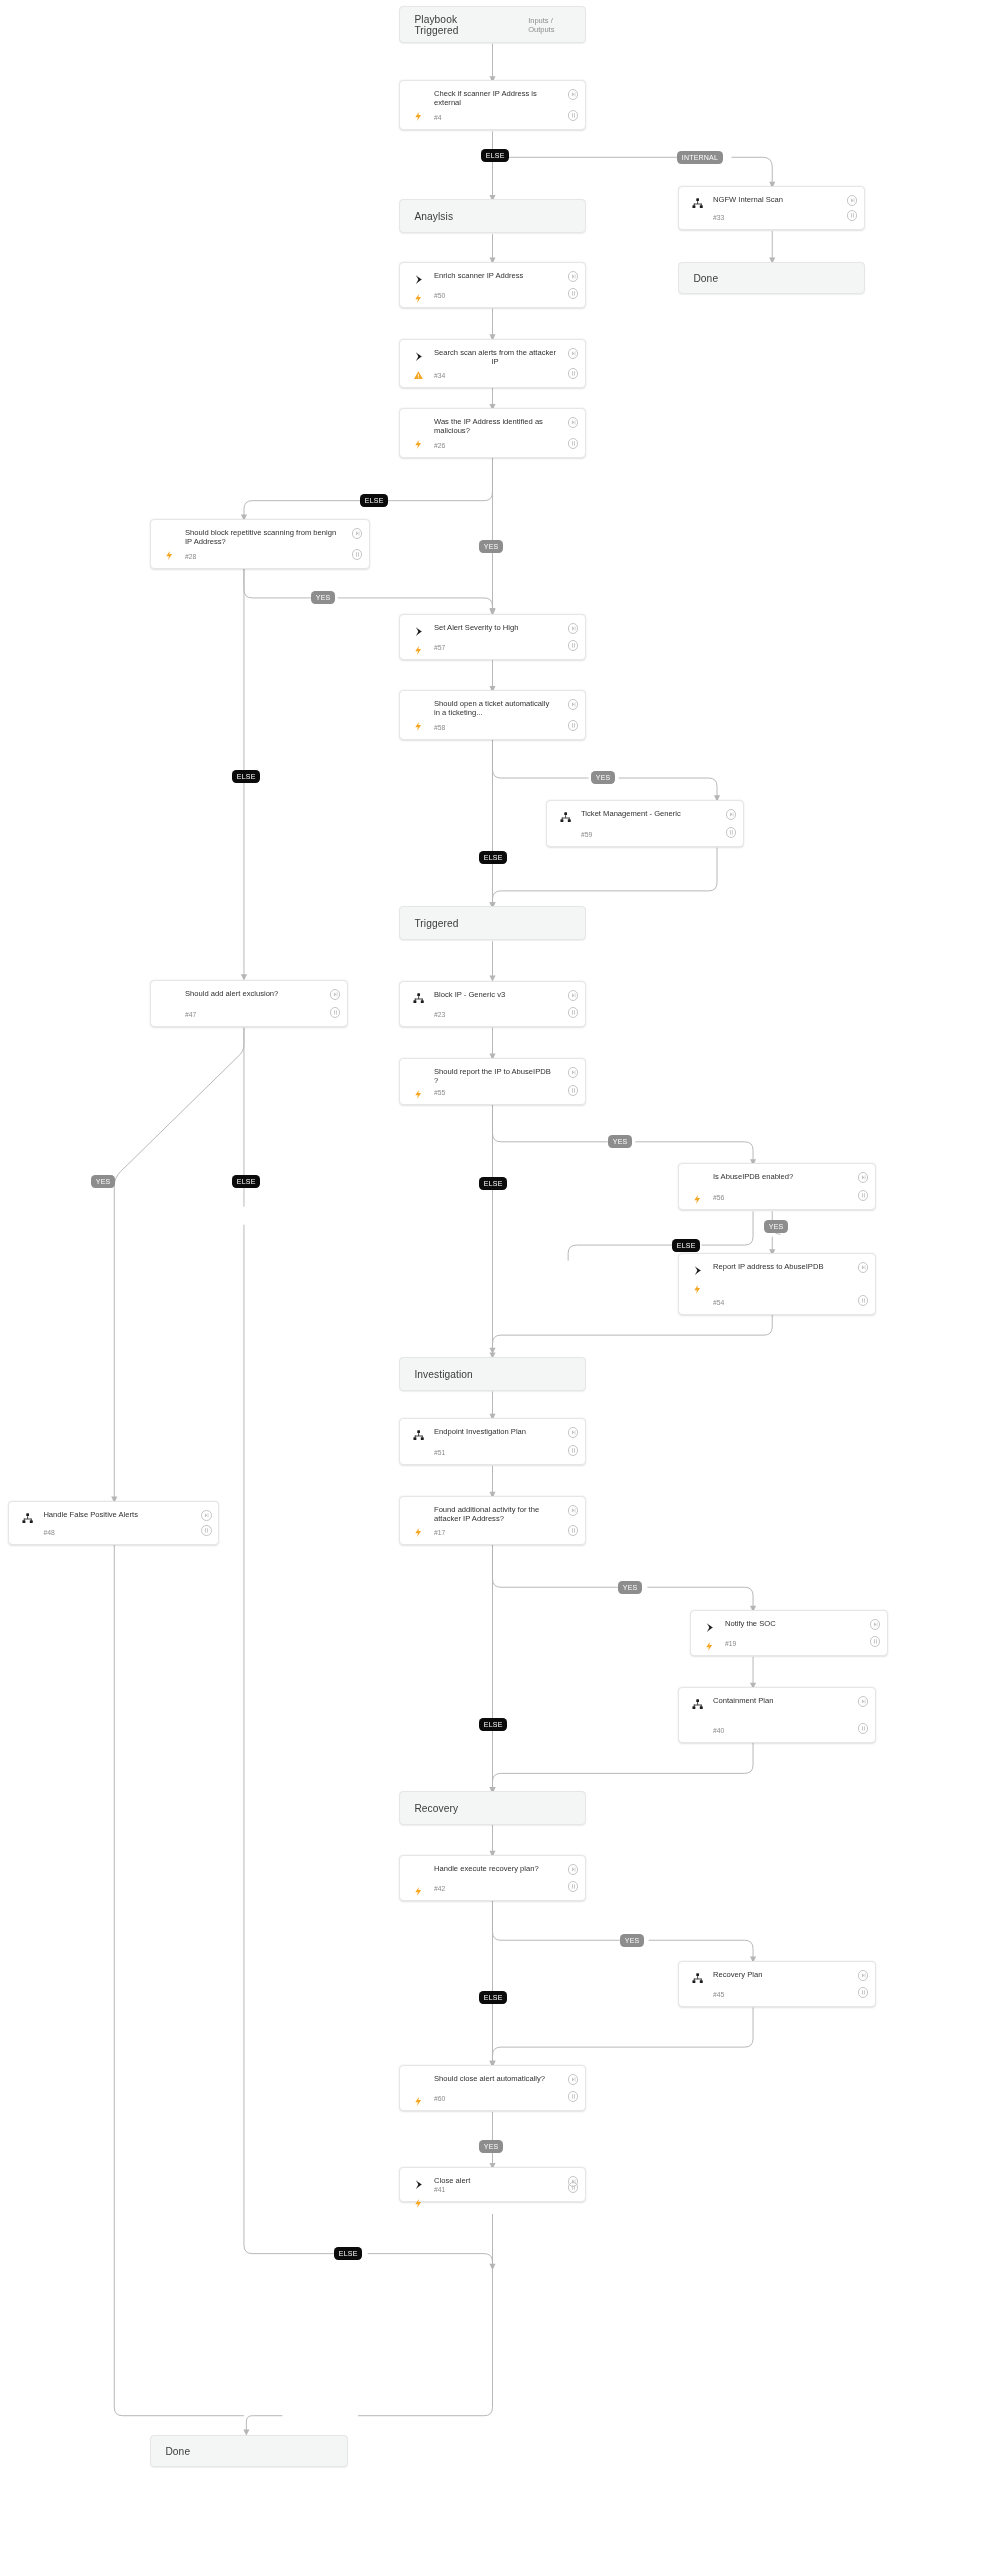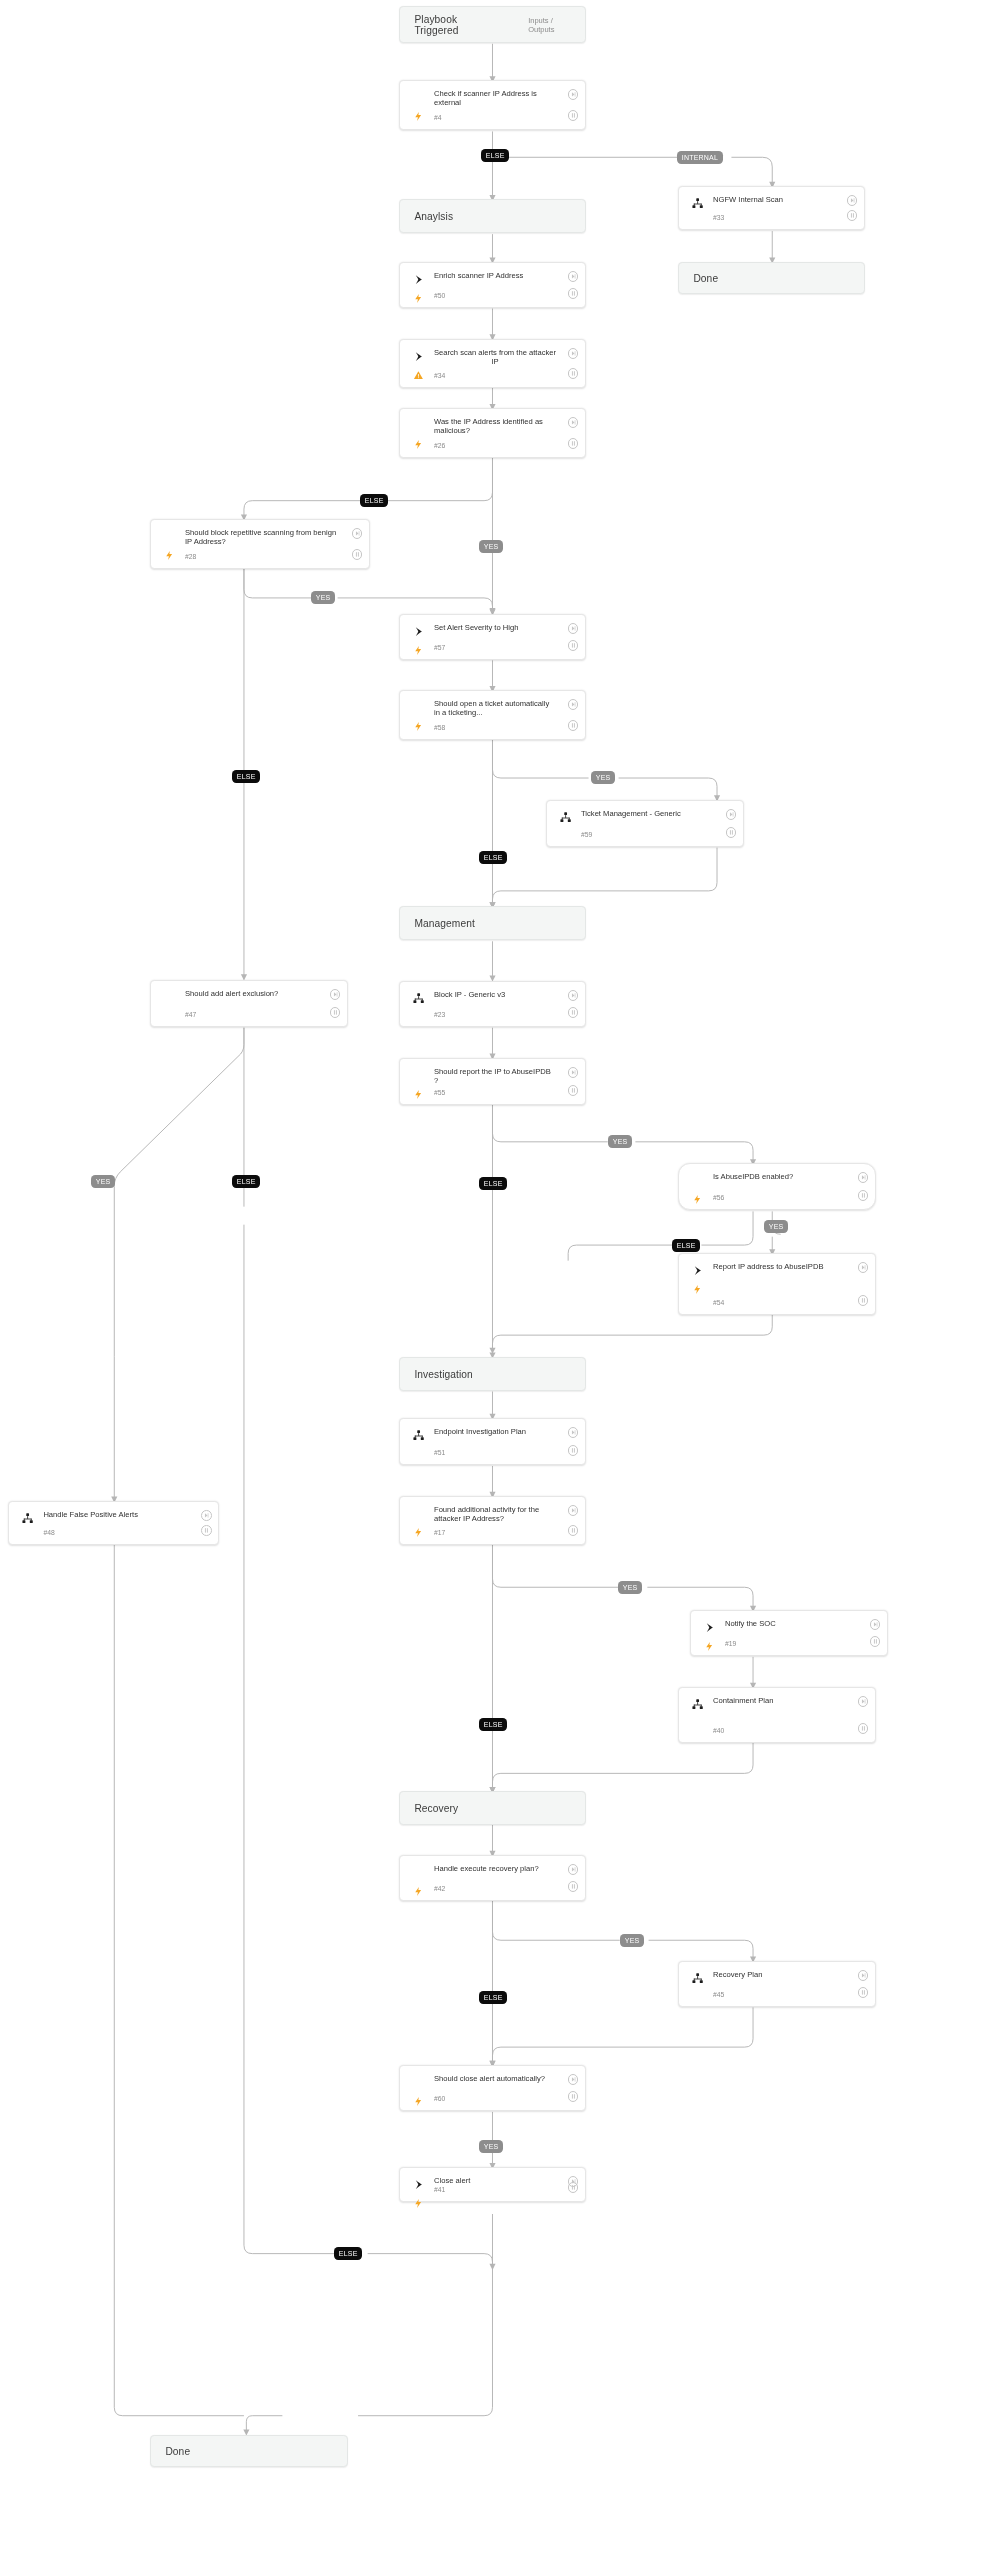--- a/index.html
+++ b/index.html
@@ -427,21 +427,21 @@
     </span>
     <span class="ctrl bot">
       <svg viewBox="0 0 24 24">
           <rect x="8" y="6" width="2.6" height="12" fill="#c6c6c6"></rect>
           <rect x="13.4" y="6" width="2.6" height="12" fill="#c6c6c6"></rect>
         </svg>
     </span>
   </div>
 
   <div class="node bar" style="left:399px;top:906px;width:187px;height:34px;">
-    <span class="bar-title">Management</span>
+    <span class="bar-title">Triggered</span>
   </div>
 
   <div class="node card" style="left:150px;top:980px;width:198px;height:47px;">
     <span class="ic-main"><span class="dia"></span></span>
     <div class="ttl">Should add alert exclusion?</div>
     <div class="num">#47</div>
     <span class="ctrl top">
       <svg viewBox="0 0 24 24">
           <path d="M8 6 L15 12 L8 18 z" fill="#c6c6c6"></path>
           <rect x="15.6" y="6" width="1.8" height="12" fill="#c6c6c6"></rect>
@@ -505,21 +505,21 @@
       <svg viewBox="0 0 24 24">
           <rect x="8" y="6" width="2.6" height="12" fill="#c6c6c6"></rect>
           <rect x="13.4" y="6" width="2.6" height="12" fill="#c6c6c6"></rect>
         </svg>
     </span>
   </div>
 
   <div class="lbl yes" style="left:608px;top:1135px;">YES</div>
   <div class="lbl else" style="left:479px;top:1177px;">ELSE</div>
 
-  <div class="node card" style="left:678px;top:1163px;width:198px;height:47px;border-radius:12px;">
+  <div class="node card" style="left:678px;top:1163px;width:198px;height:47px;">
     <span class="ic-main"><span class="dia"></span></span>
     <span class="ic-badge">
       <svg viewBox="0 0 24 24">
           <path d="M13 2 L5 14 h6 l-2 8 l9 -13 h-6 z" fill="#f5a623"></path>
         </svg>
     </span>
     <div class="ttl">Is AbuseIPDB enabled?</div>
     <div class="num">#56</div>
     <span class="ctrl top">
       <svg viewBox="0 0 24 24">

